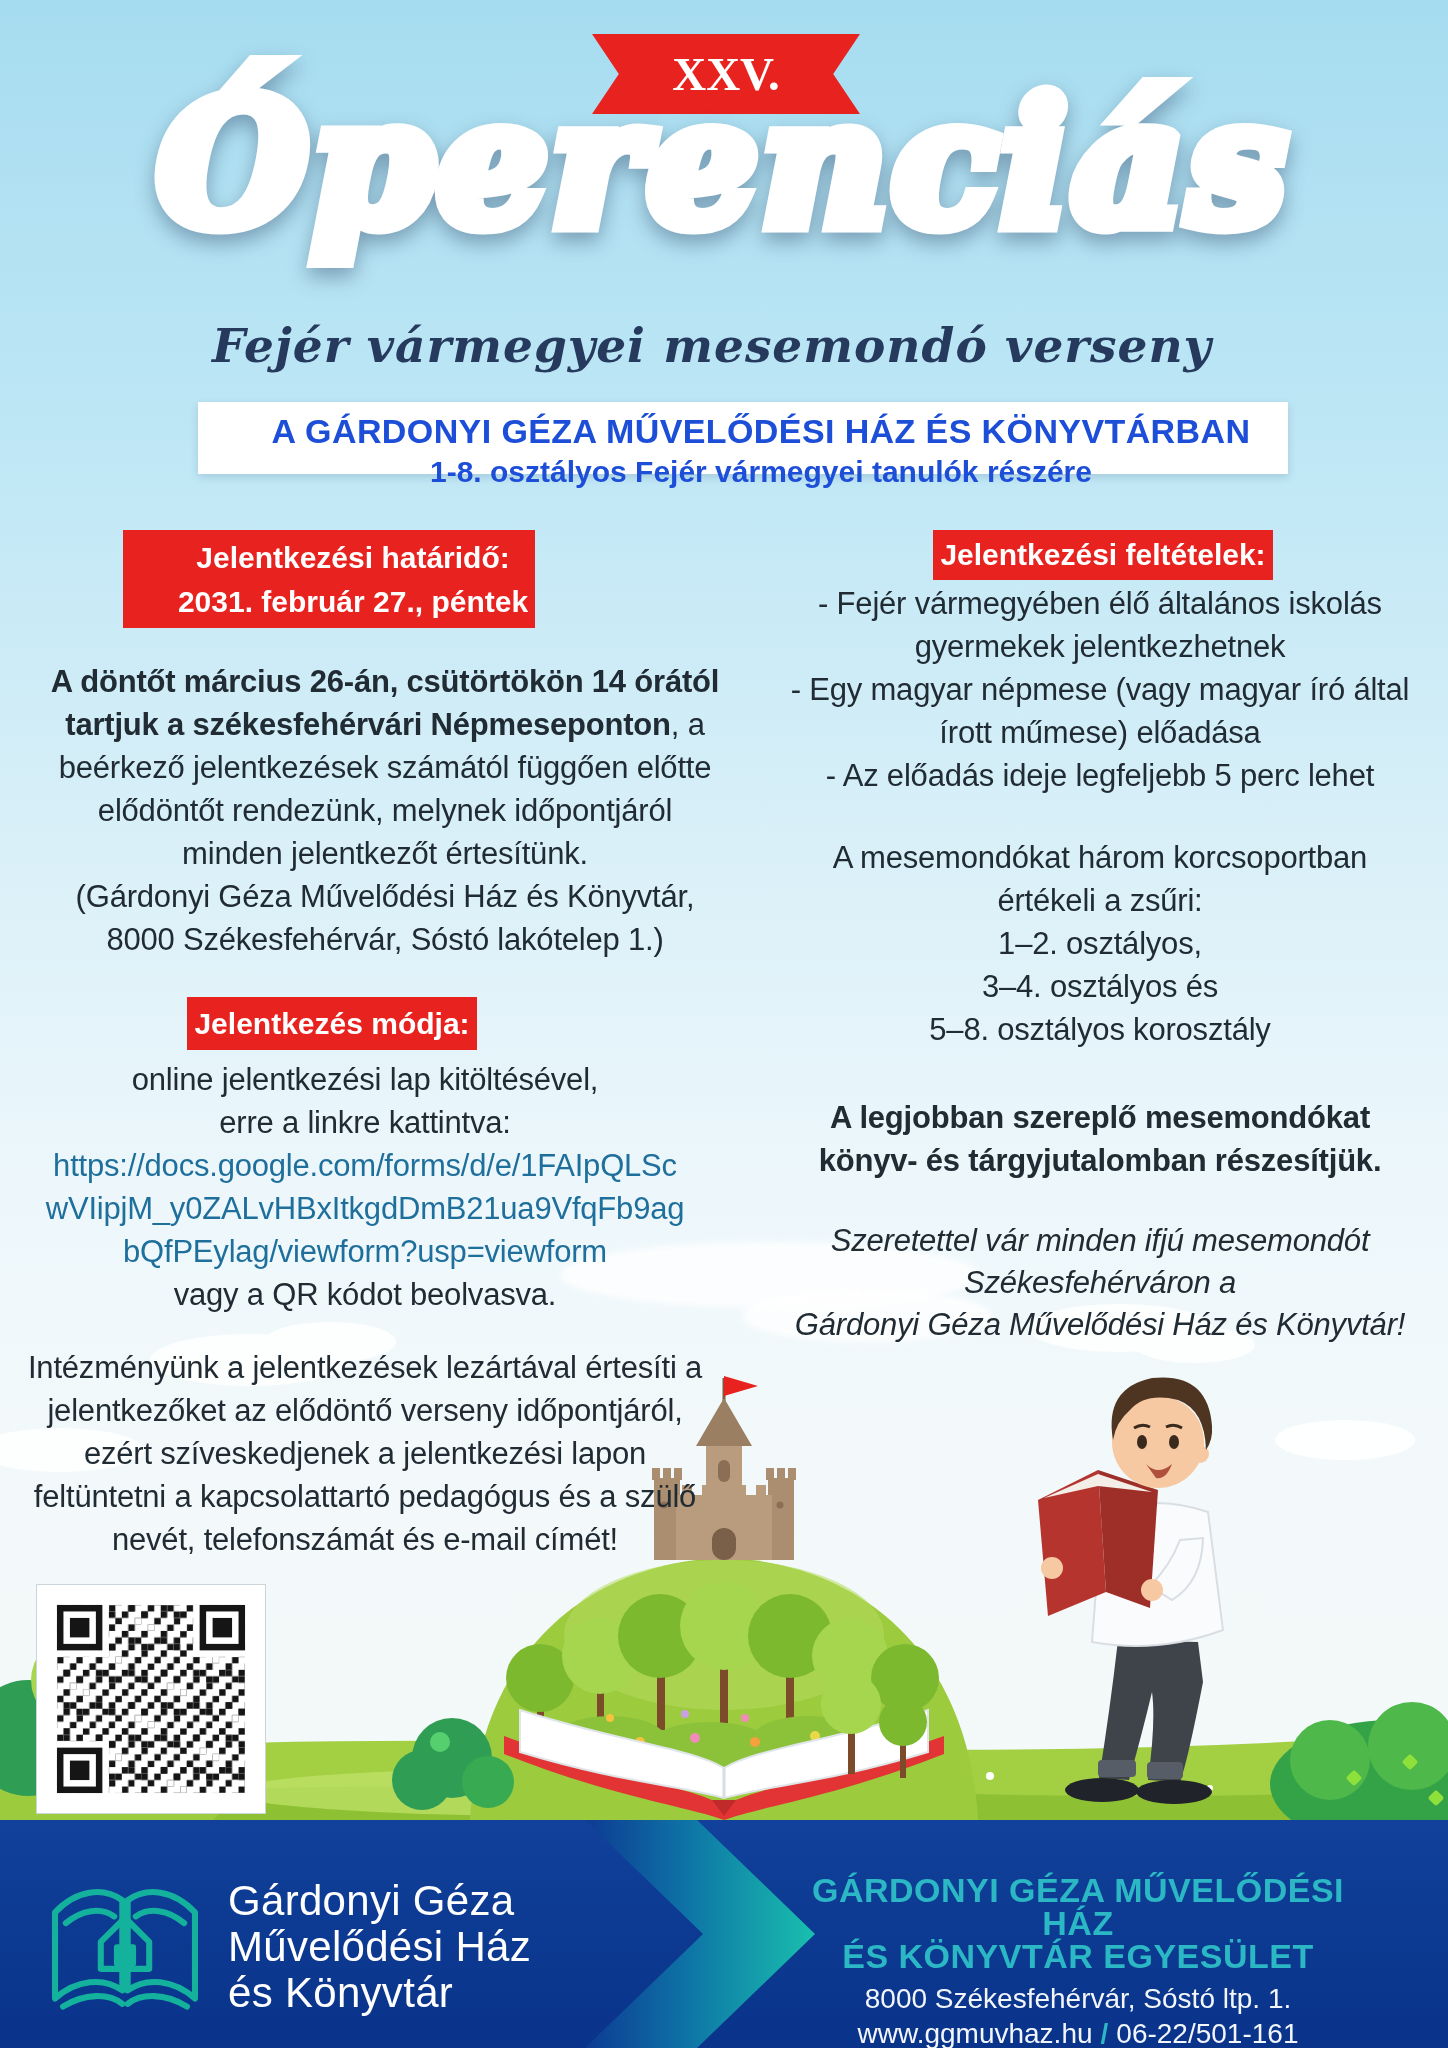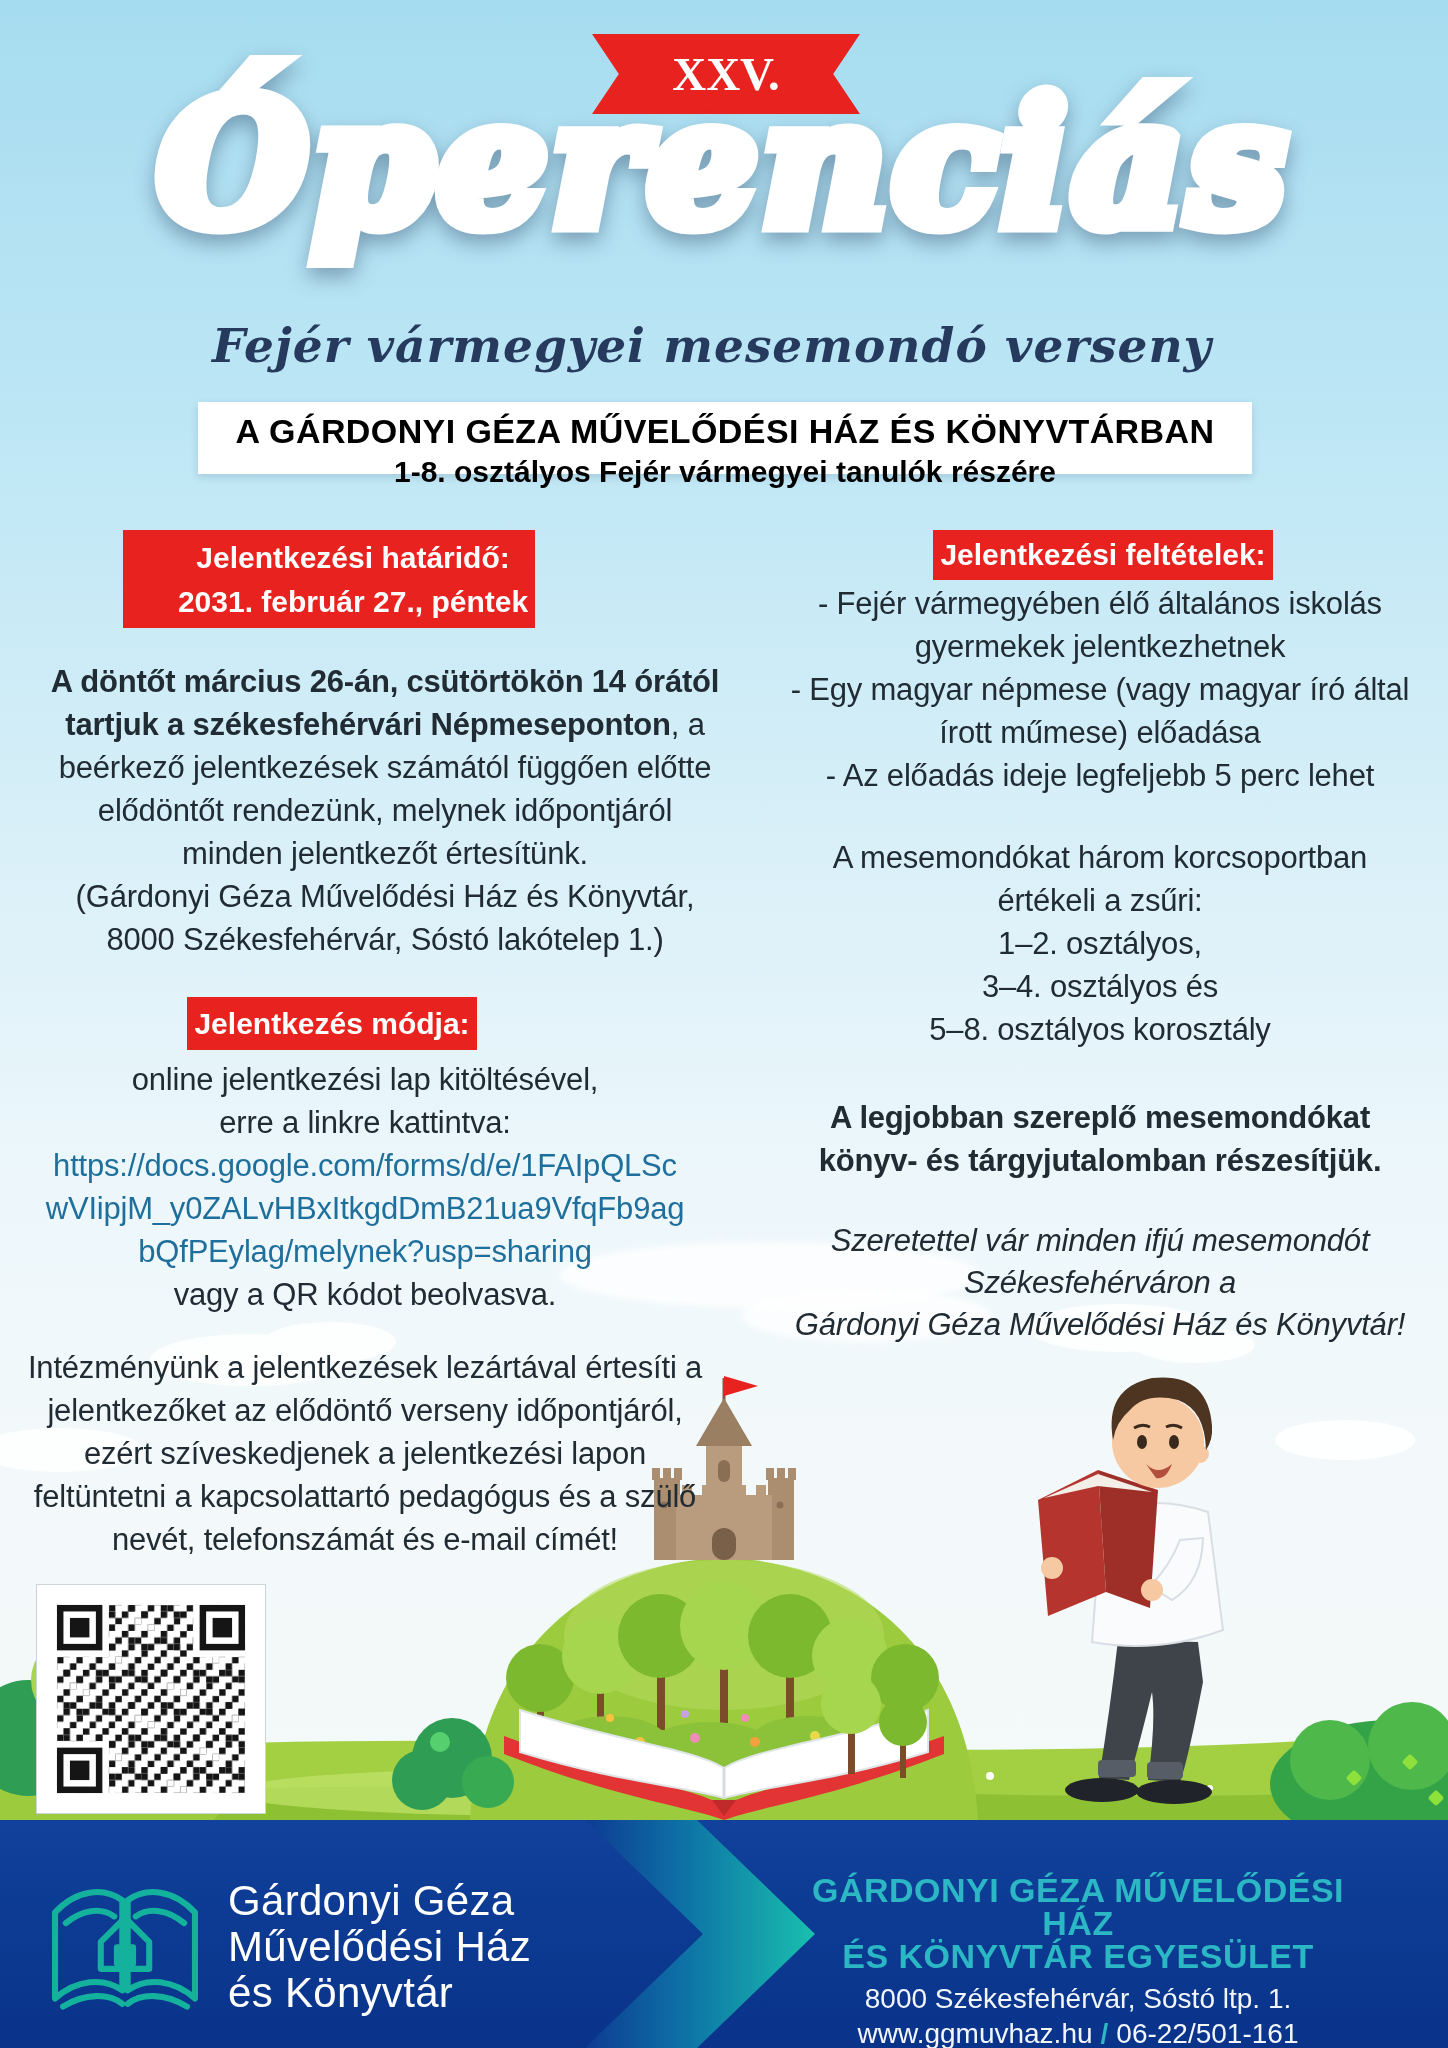--- a/index.html
+++ b/index.html
@@ -20,21 +20,21 @@
     font-style:italic;font-weight:900;font-size:172px;line-height:1.25;letter-spacing:5px;white-space:nowrap;}
   .title-stroke{color:#fff;-webkit-text-stroke:17px #fff;filter:drop-shadow(0 9px 10px rgba(30,50,85,.38));}
   .title-fill{background:linear-gradient(95deg,#232e4e 12%,#2c4064 45%,#3c6490 78%,#4c7ba3 95%);
     -webkit-background-clip:text;background-clip:text;color:transparent;}
   .subtitle{left:0;top:318px;width:1424px;text-align:center;
     font-family:"DejaVu Serif","Liberation Serif",serif;font-style:italic;font-weight:800;
     font-size:47px;color:#263a5e;letter-spacing:1px;}
 
   
   .venue-box{left:198px;top:402px;width:1054px;height:72px;background:#ffffff;
-    box-shadow:0 3px 8px rgba(40,70,110,.18);text-align:center;color:#000000;}
+    box-shadow:0 3px 8px rgba(40,70,110,.18);text-align:center;color:#1d4ed8;padding-left:36px;}
   .venue-l1{margin-top:10px;font-size:34px;font-weight:700;letter-spacing:.4px;}
   .venue-l2{margin-top:4px;font-size:30px;font-weight:700;}
 
   .redbox{background:#e8221f;color:#ffffff;font-weight:700;text-align:center;}
   .deadline-box{left:123px;top:530px;width:412px;height:98px;font-size:30px;line-height:44px;padding-top:6px;box-sizing:border-box;padding-left:48px;}
   .method-box{left:187px;top:997px;width:290px;height:53px;font-size:30px;line-height:53px;}
   .cond-box{left:933px;top:530px;width:340px;height:50px;font-size:30px;line-height:50px;}
 
   .body-txt{font-size:31px;line-height:43px;color:#202b33;text-align:center;letter-spacing:-.2px;}
   .b{font-weight:700;}
@@ -104,21 +104,21 @@
   <div class="abs redbox method-box z2">
     <div>Jelentkezés módja:</div>
   </div>
 
   <div class="abs body-txt method-lines z2">
     <div>online jelentkezési lap kitöltésével,</div>
     <div>erre a linkre kattintva:</div>
     <div class="link">
       <div>https://docs.google.com/forms/d/e/1FAIpQLSc</div>
       <div>wVIipjM_y0ZALvHBxItkgdDmB21ua9VfqFb9ag</div>
-      <div>bQfPEylag/melynek?usp=sharing</div>
+      <div>bQfPEylag/viewform?usp=viewform</div>
     </div>
     <div>vagy a QR kódot beolvasva.</div>
   </div>
 
   <div class="abs body-txt notice z2">Intézményünk a jelentkezések lezártával értesíti a jelentkezőket az elődöntő verseny időpontjáról, ezért szíveskedjenek a jelentkezési lapon feltüntetni a kapcsolattartó pedagógus és a szülő nevét, telefonszámát és e-mail címét!</div>
 
   <div class="abs redbox cond-box z2">
     <div>Jelentkezési feltételek:</div>
   </div>
 

